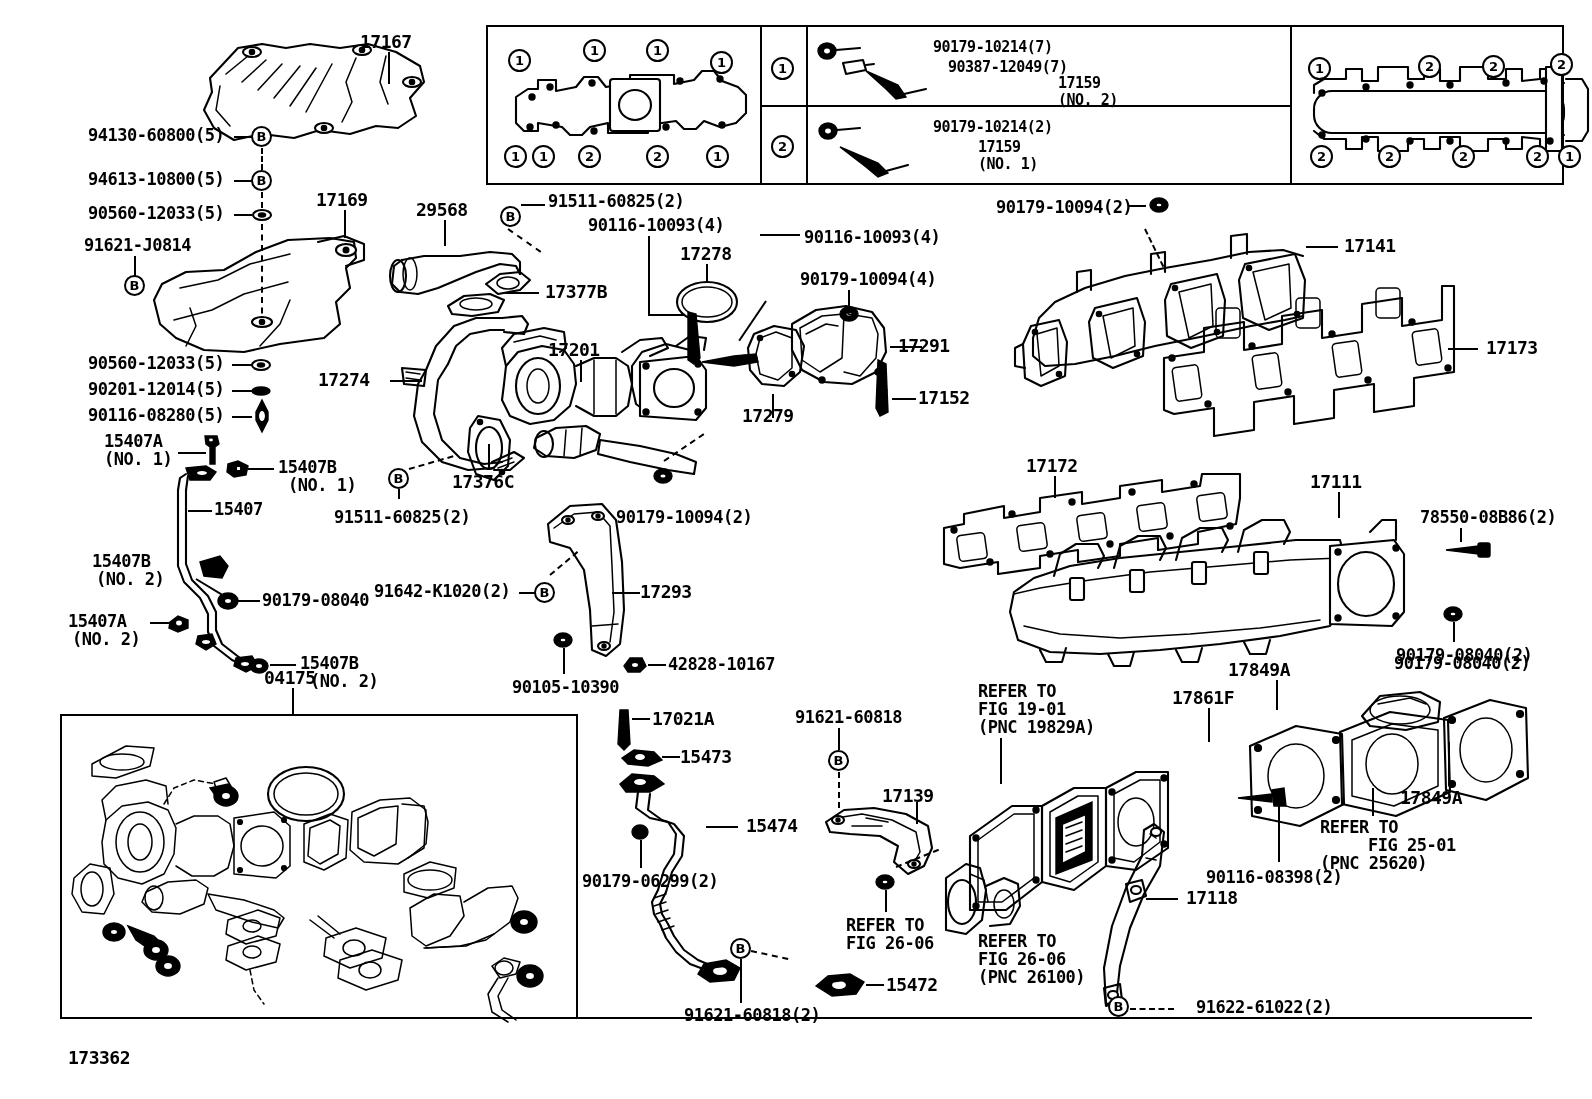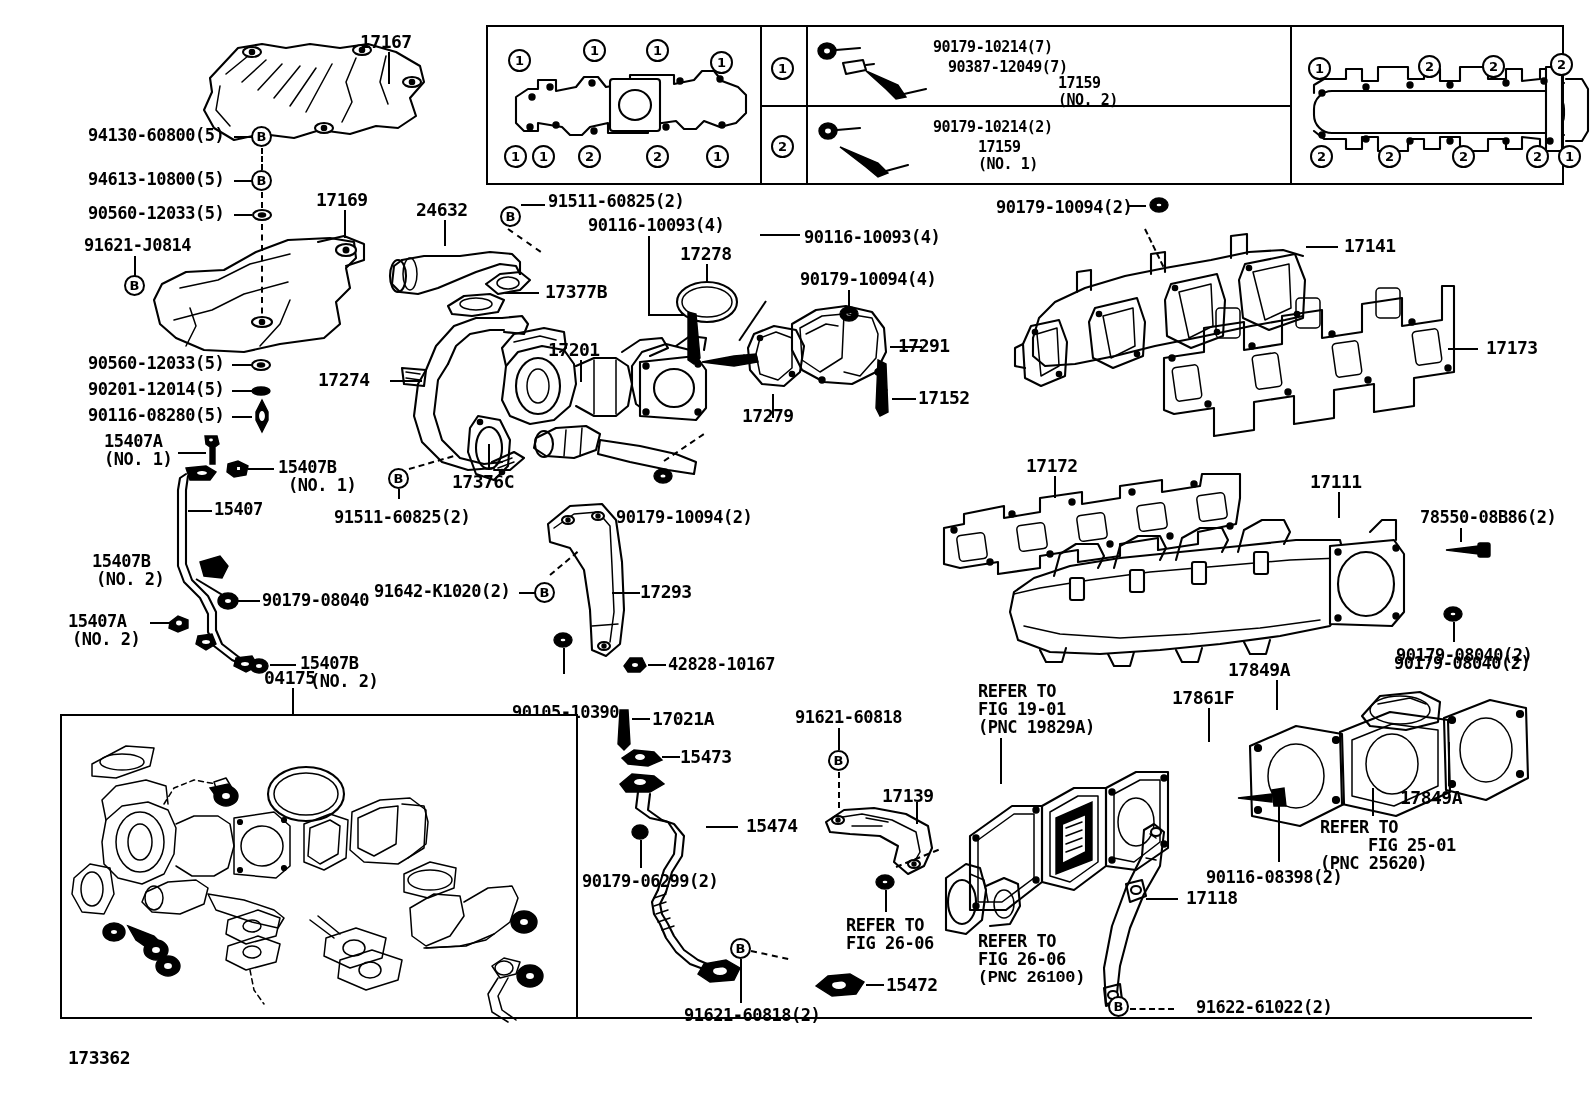--- a/index.html
+++ b/index.html
@@ -318,21 +318,21 @@
   </svg>
 
   <div class="lbl" style="left:300px;top:654px;">15407B</div>
   <div class="lbl" style="left:310px;top:672px;">(NO. 2)</div>
   <div class="ln h" style="left:270px;top:664px;width:26px;"></div>
   <svg style="position:absolute;left:248px;top:656px;" width="24" height="20" viewBox="0 0 24 20">
     <ellipse class="pt-f" cx="11" cy="10" rx="9" ry="7"></ellipse>
     <ellipse class="pt-w" cx="11" cy="10" rx="4" ry="3"></ellipse>
   </svg>
 
-  <div class="lbl big" style="left:416px;top:200px;">24632</div>
+  <div class="lbl big" style="left:416px;top:200px;">29568</div>
   <div class="ln v" style="left:444px;top:220px;height:26px;"></div>
   <svg style="position:absolute;left:380px;top:244px;" width="160" height="72" viewBox="0 0 160 72">
     <path class="pt" d="M22 16 L14 22 L12 40 L20 48 L38 50 L58 44 L96 28 L120 20 L136 22 L140 30"></path>
     <path class="pt" d="M22 16 L44 12 L80 12 L110 8 L132 10 L140 18 L140 30"></path>
     <ellipse class="pt" cx="18" cy="32" rx="8" ry="16"></ellipse>
     <ellipse class="pt-thin" cx="30" cy="30" rx="7" ry="16"></ellipse>
     <path class="pt" d="M106 40 L120 30 L140 28 L150 36 L140 46 L118 50 Z"></path>
     <ellipse class="pt-thin" cx="128" cy="39" rx="11" ry="6"></ellipse>
   </svg>
 
@@ -489,21 +489,21 @@
   <div class="lbl" style="left:374px;top:582px;">91642-K1020(2)</div>
   <div class="ln h" style="left:519px;top:592px;width:16px;"></div>
   <div class="bmark" style="left:534px;top:582px;">B</div>
   <div class="dsh" style="left:550px;top:574px;width:36px;transform:rotate(-40deg);transform-origin:left center;"></div>
 
   <svg style="position:absolute;left:552px;top:630px;" width="24" height="20" viewBox="0 0 24 20">
     <ellipse class="pt-f" cx="11" cy="10" rx="9" ry="7"></ellipse>
     <ellipse class="pt-w" cx="11" cy="10" rx="3.4" ry="2.4"></ellipse>
   </svg>
   <div class="ln v" style="left:563px;top:648px;height:26px;"></div>
-  <div class="lbl" style="left:512px;top:703px;">90105-10390</div>
+  <div class="lbl" style="left:512px;top:678px;">90105-10390</div>
 
   <svg style="position:absolute;left:620px;top:654px;" width="30" height="22" viewBox="0 0 30 22">
     <path class="pt-f" d="M4 12 L10 4 L22 4 L26 12 L20 18 L8 18 Z"></path>
     <ellipse class="pt-w" cx="15" cy="11" rx="4" ry="3"></ellipse>
   </svg>
   <div class="ln h" style="left:648px;top:664px;width:18px;"></div>
   <div class="lbl" style="left:668px;top:655px;">42828-10167</div>
 
   <div class="lbl big" style="left:264px;top:668px;">04175</div>
   <div class="ln v" style="left:292px;top:688px;height:26px;"></div>
@@ -878,19 +878,19 @@
   </svg>
   <div class="ln h" style="left:1146px;top:898px;width:32px;"></div>
   <div class="lbl big" style="left:1186px;top:888px;">17118</div>
 
   <div class="bmark" style="left:1108px;top:996px;">B</div>
   <div class="dsh" style="left:1130px;top:1008px;width:44px;"></div>
   <div class="lbl" style="left:1196px;top:998px;">91622-61022(2)</div>
 
   <div class="lbl" style="left:978px;top:932px;">REFER TO</div>
   <div class="lbl" style="left:978px;top:950px;">FIG 26-06</div>
-  <div class="lbl" style="left:978px;top:968px;font-family:Liberation Mono, monospace;">(PNC 26100)</div>
+  <div class="lbl" style="left:978px;top:968px;">(PNC 26100)</div>
 
   <div id="footrule"></div>
   <div class="lbl big" style="left:68px;top:1048px;">173362</div>
   <div class="lbl big" style="left:1390px;top:1058px;margin-top:44px;">173362-A</div>
 
 </div>
 
 </body></html>

